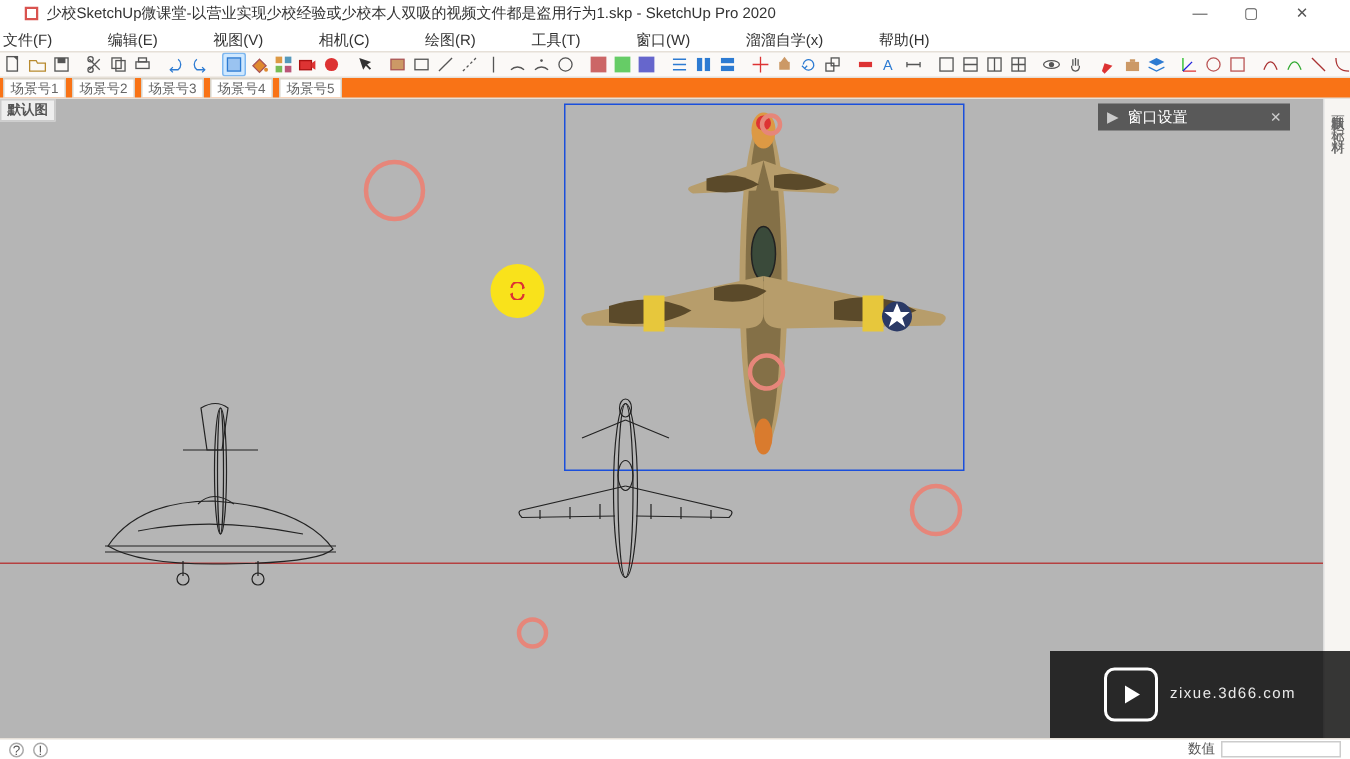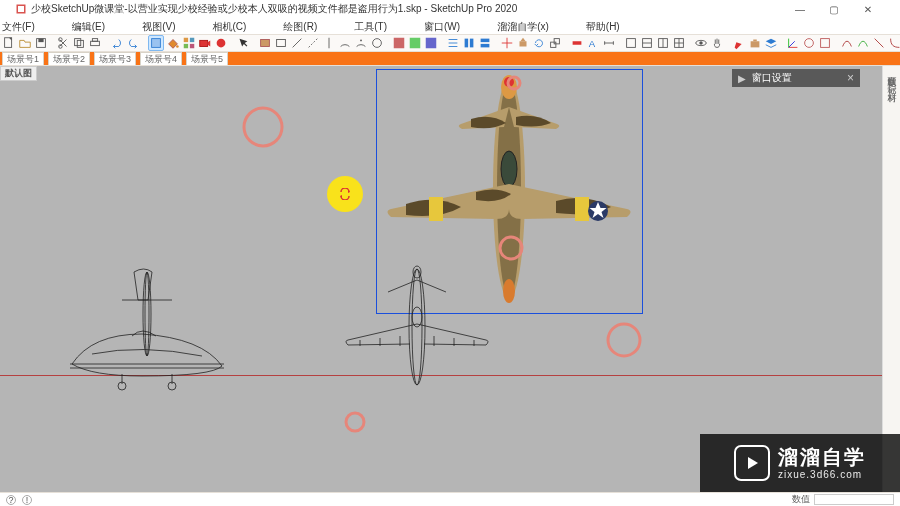--- a/index.html
+++ b/index.html
@@ -524,16 +524,15 @@
   <div class="measure"></div>
 </div>
 
 <div class="watermark">
   <div class="wm-logo">
     <svg width="20" height="20" viewBox="0 0 20 20">
         <path d="M6 4v12l10-6z" fill="#fff"></path>
       </svg>
   </div>
   <div class="wm-text">
-    <div class="wm-main">溜溜自学</div>
     <div class="wm-sub">zixue.3d66.com</div>
   </div>
 </div>
 
 </body></html>

